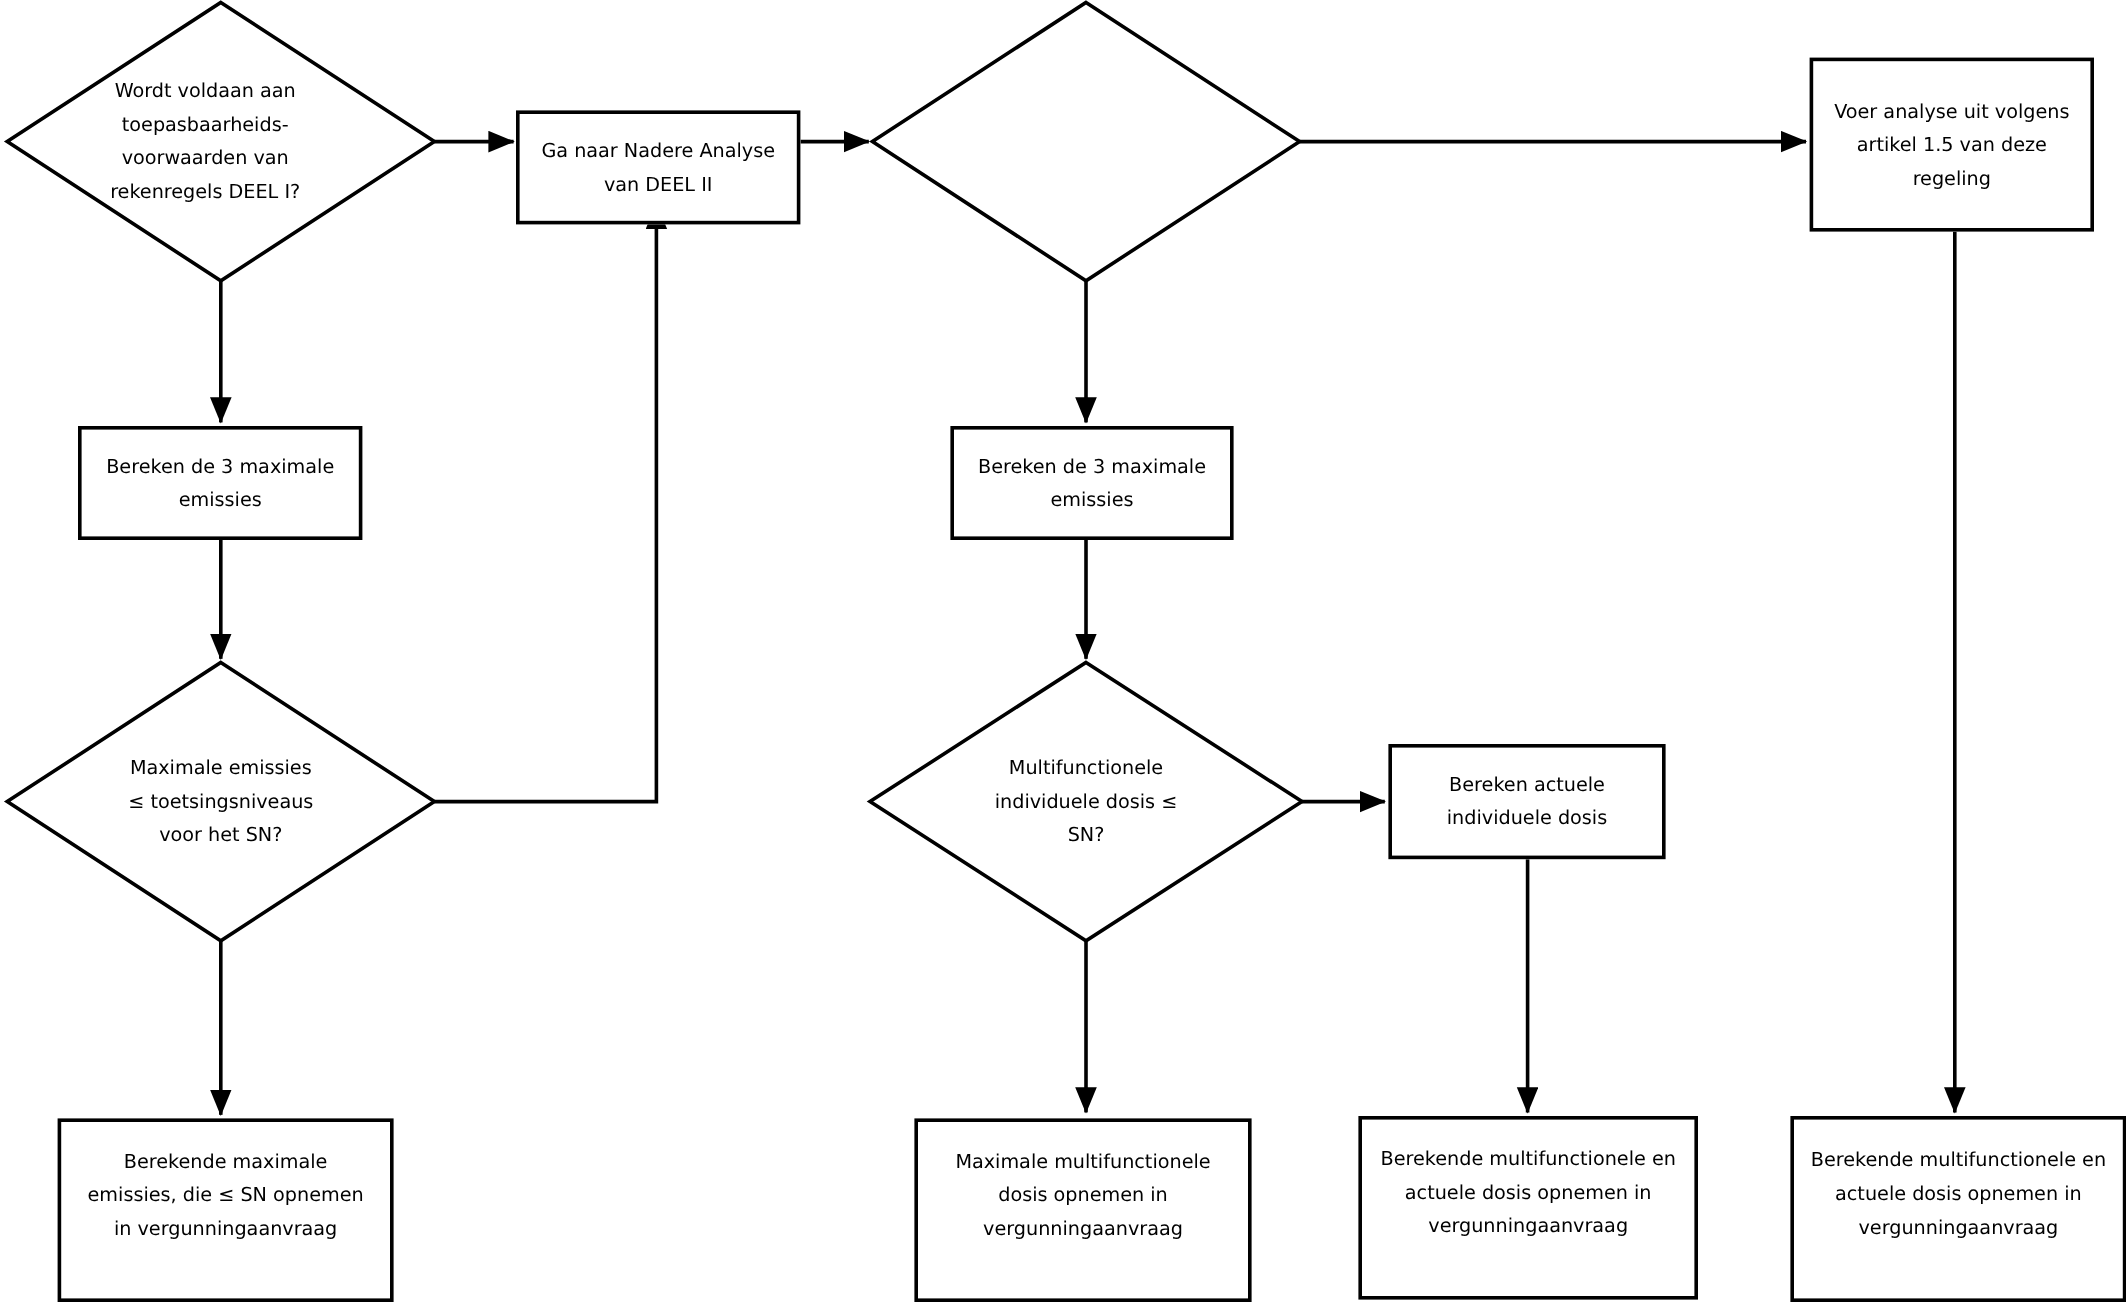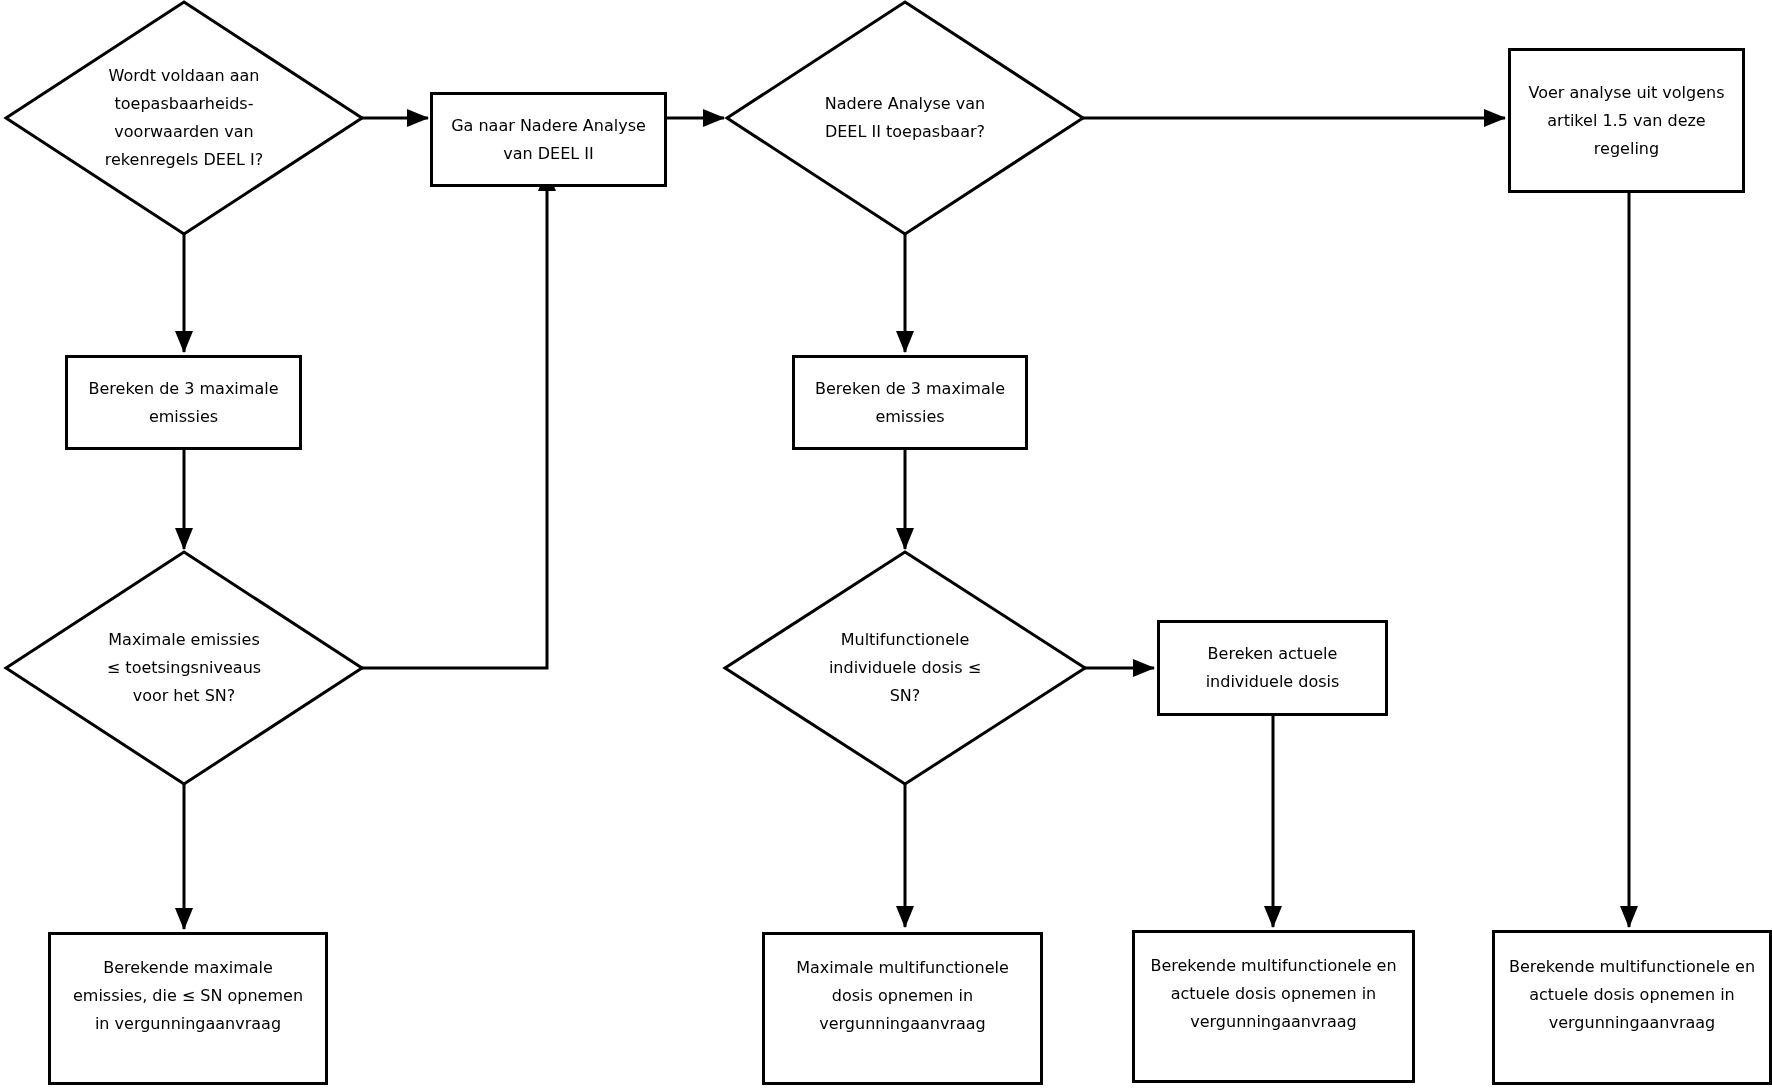--- a/index.html
+++ b/index.html
@@ -75,29 +75,25 @@
     <path d="M 667 118 L 724 118" fill="none" stroke="#000000" stroke-width="3" marker-end="url(#arrow)"></path>
     <path d="M 1083 118 L 1505 118" fill="none" stroke="#000000" stroke-width="3" marker-end="url(#arrow)"></path>
     <path d="M 905 234 L 905 352" fill="none" stroke="#000000" stroke-width="3" marker-end="url(#arrow)"></path>
     <path d="M 905 450 L 905 549" fill="none" stroke="#000000" stroke-width="3" marker-end="url(#arrow)"></path>
     <path d="M 1085 668 L 1154 668" fill="none" stroke="#000000" stroke-width="3" marker-end="url(#arrow)"></path>
     <path d="M 905 784 L 905 927" fill="none" stroke="#000000" stroke-width="3" marker-end="url(#arrow)"></path>
     <path d="M 1273 716 L 1273 927" fill="none" stroke="#000000" stroke-width="3" marker-end="url(#arrow)"></path>
     <path d="M 1629 193 L 1629 927" fill="none" stroke="#000000" stroke-width="3" marker-end="url(#arrow)"></path>
   </svg>
 
-  <div class="dtext" style="left:184px; top:118px;">
+  <div class="dtext" style="left:171px; top:118px;">
     <span class="label">Wordt voldaan aan
 toepasbaarheids-
 voorwaarden van
 rekenregels DEEL I?</span>
-  </div>
-  <div class="dtext" style="left:905px; top:118px;">
-    <span class="label">Nadere Analyse van
-DEEL II toepasbaar?</span>
   </div>
   <div class="dtext" style="left:184px; top:668px;text-align:center;">
     <span class="label">Maximale emissies
 ≤ toetsingsniveaus
 voor het SN?</span>
   </div>
   <div class="dtext" style="left:905px; top:668px;">
     <span class="label">Multifunctionele
 individuele dosis ≤
 SN?</span>

